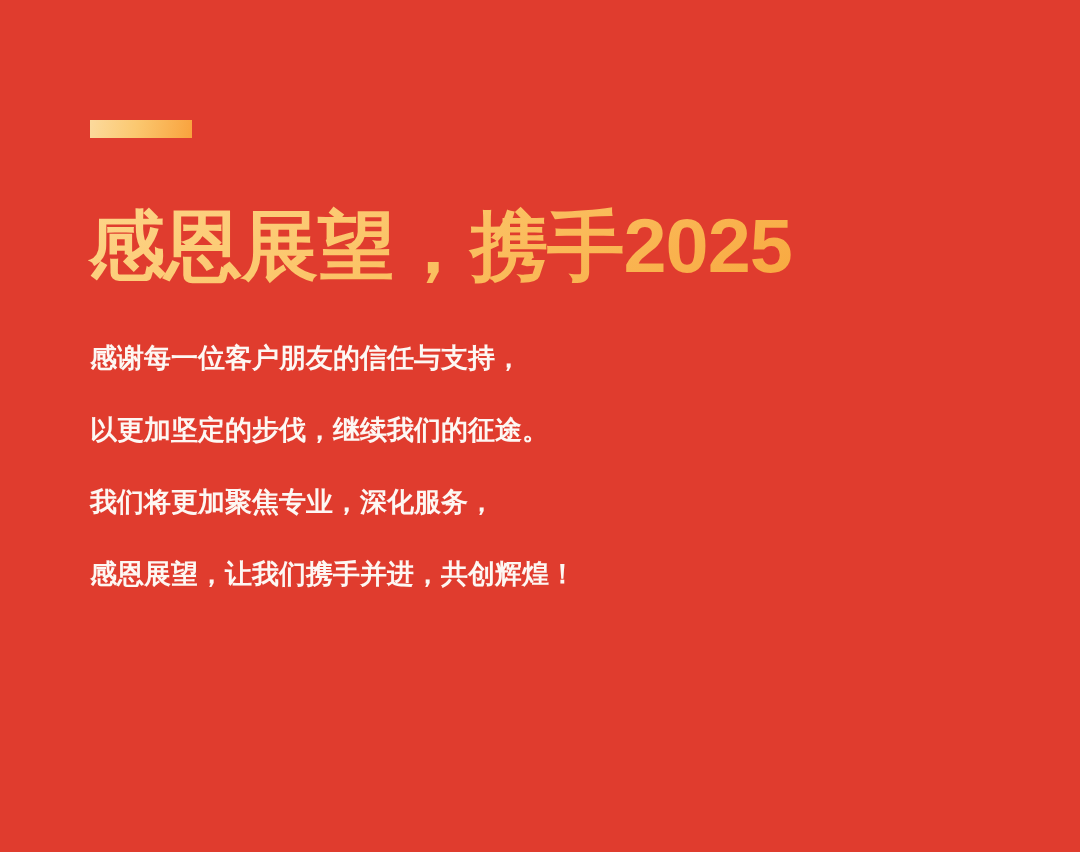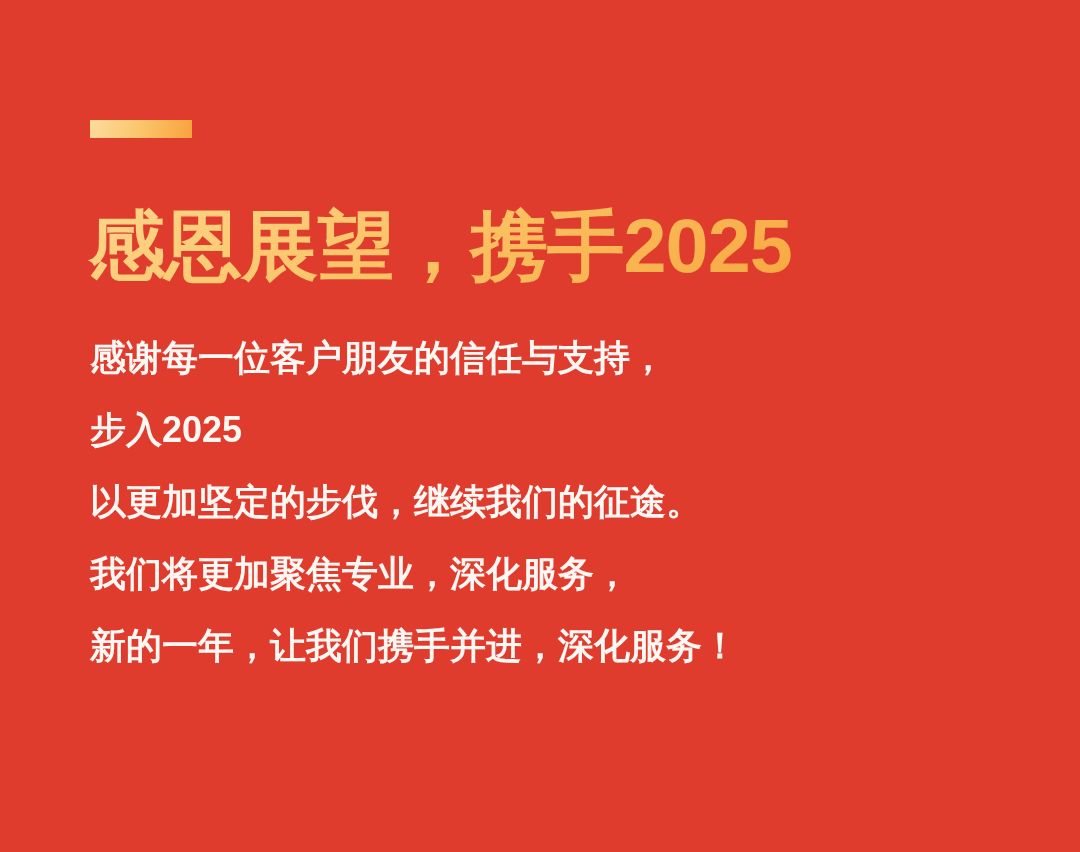--- a/index.html
+++ b/index.html
@@ -58,38 +58,37 @@
   
   #body-copy {
     position: absolute;
     left: 90px;
     top: 322px;
     width: 900px;
   }
 
   .body-line {
     margin: 0;
-    font-size: 36px;
+    font-size: 27px;
     line-height: 72px;
     font-weight: 700;
     color: #FDF7F3;
     white-space: nowrap;
     letter-spacing: 0px;
   }
 </style>
 </head>
 <body>
 
 <div id="poster">
 
   <div id="accent-bar"></div>
 
   <h1 id="headline">感恩展望，携手2025</h1>
 
   <div id="body-copy">
     <p class="body-line">感谢每一位客户朋友的信任与支持，</p>
-    <p class="body-line">步入2025</p>
     <p class="body-line">以更加坚定的步伐，继续我们的征途。</p>
     <p class="body-line">我们将更加聚焦专业，深化服务，</p>
-    <p class="body-line">新的一年，让我们携手并进，深化服务！</p>
+    <p class="body-line">感恩展望，让我们携手并进，共创辉煌！</p>
   </div>
 
 </div>
 
 </body></html>

